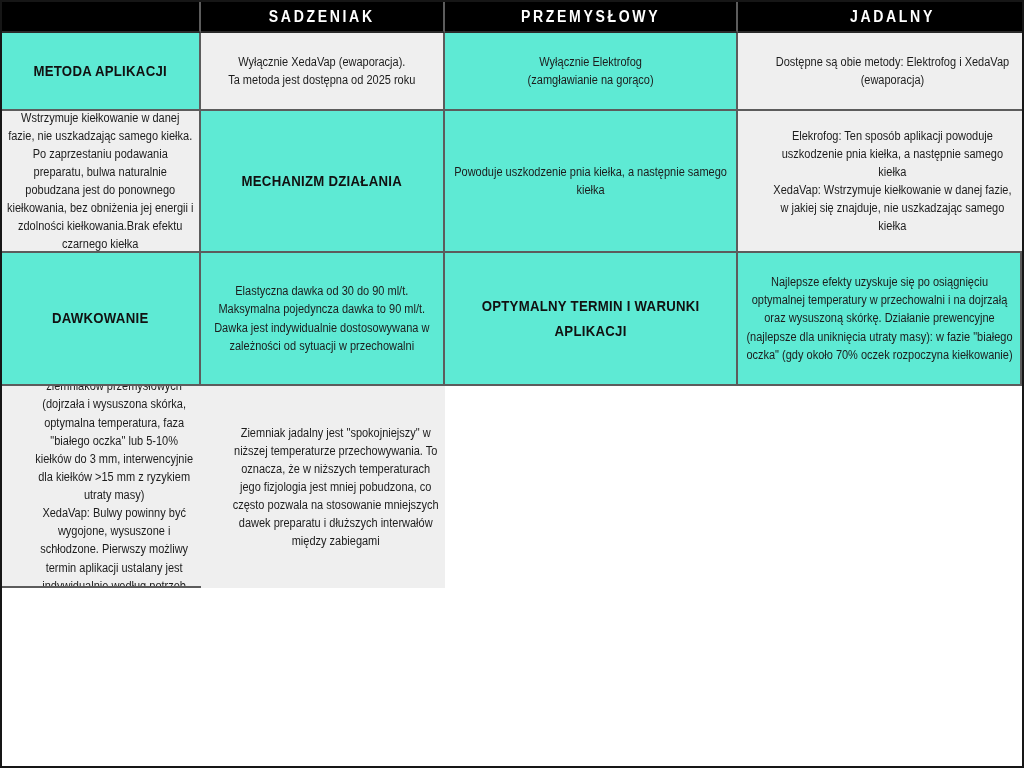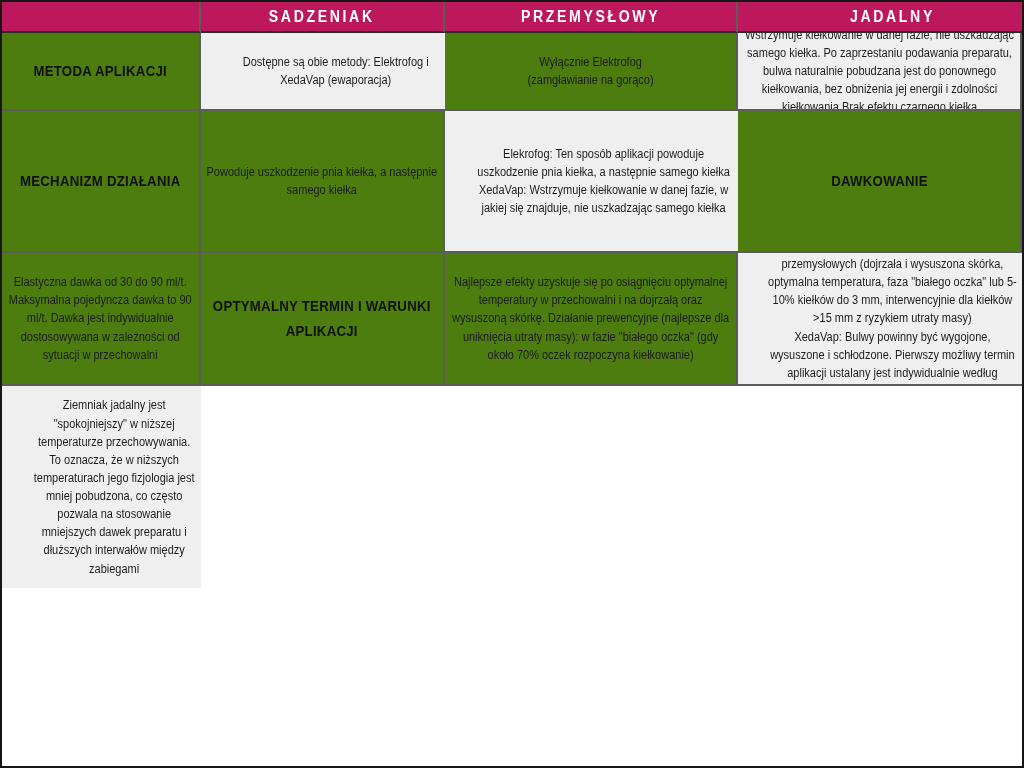--- a/index.html
+++ b/index.html
@@ -21,35 +21,35 @@
   .cell {
     box-sizing: border-box;
     border-right: 2px solid #5c5c5c;
     border-bottom: 2px solid #5c5c5c;
     display: flex;
     align-items: center;
     justify-content: center;
     text-align: center;
     overflow: hidden;
     padding: 2px 5px;
-    background: #4d7c0f;
+    background: #5eead4;
   }
   .cell.last-col { border-right: none; padding-left: 30px; }
   .cell.last-row { border-bottom: none; }
   .cell.gray { background: #efefef; }
   
   .inner {
     transform: scaleX(0.88);
     transform-origin: 50% 50%;
     width: 113.6%;
     flex-shrink: 0;
     white-space: pre-line;
   }
   .h {
-    background: #be185d;
+    background: #000000;
     border-bottom-color: #2a2a2a;
   }
   .h .inner {
     color: #ffffff;
     font-weight: bold;
     font-size: 16px;
     letter-spacing: 3px;
     line-height: 1.1;
   }
   .label .inner {
@@ -79,26 +79,30 @@
   <div class="cell h">
     <div class="inner">PRZEMYSŁOWY</div>
   </div>
   <div class="cell h last-col">
     <div class="inner">JADALNY</div>
   </div>
 
   <div class="cell label">
     <div class="inner">METODA APLIKACJI</div>
   </div>
-  <div class="cell content gray last-col">
-    <div class="inner">Dostępne są obie metody: Elektrofog i XedaVap (ewaporacja)</div>
+  <div class="cell content gray">
+    <div class="inner">Wyłącznie XedaVap (ewaporacja).
+Ta metoda jest dostępna od 2025 roku</div>
   </div>
   <div class="cell content">
     <div class="inner">Wyłącznie Elektrofog
 (zamgławianie na gorąco)</div>
+  </div>
+  <div class="cell content gray last-col">
+    <div class="inner">Dostępne są obie metody: Elektrofog i XedaVap (ewaporacja)</div>
   </div>
 
   <div class="cell content gray">
     <div class="inner">Wstrzymuje kiełkowanie w danej fazie, nie uszkadzając samego kiełka. Po zaprzestaniu podawania preparatu, bulwa naturalnie pobudzana jest do ponownego kiełkowania, bez obniżenia jej energii i zdolności kiełkowania.Brak efektu czarnego kiełka</div>
   </div>
   <div class="cell label">
     <div class="inner">MECHANIZM DZIAŁANIA</div>
   </div>
   <div class="cell content">
     <div class="inner">Powoduje uszkodzenie pnia kiełka, a następnie samego kiełka</div>

